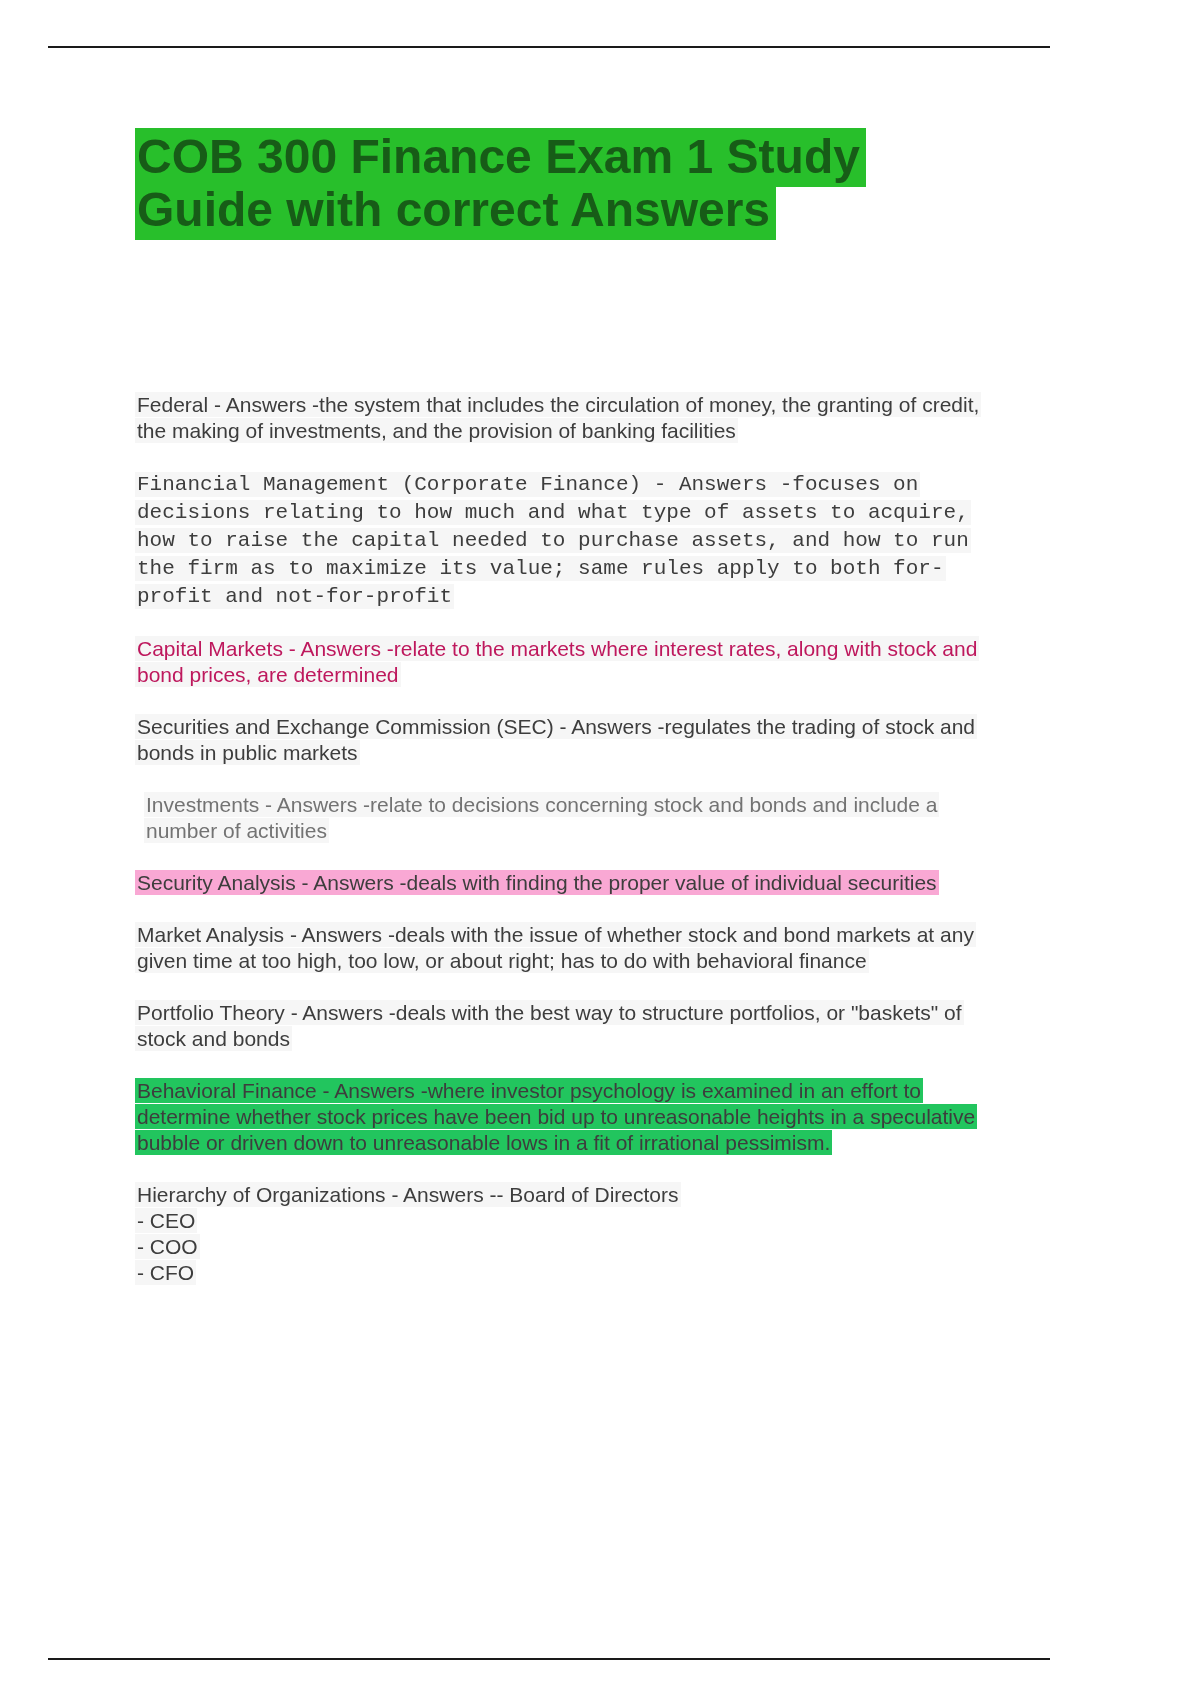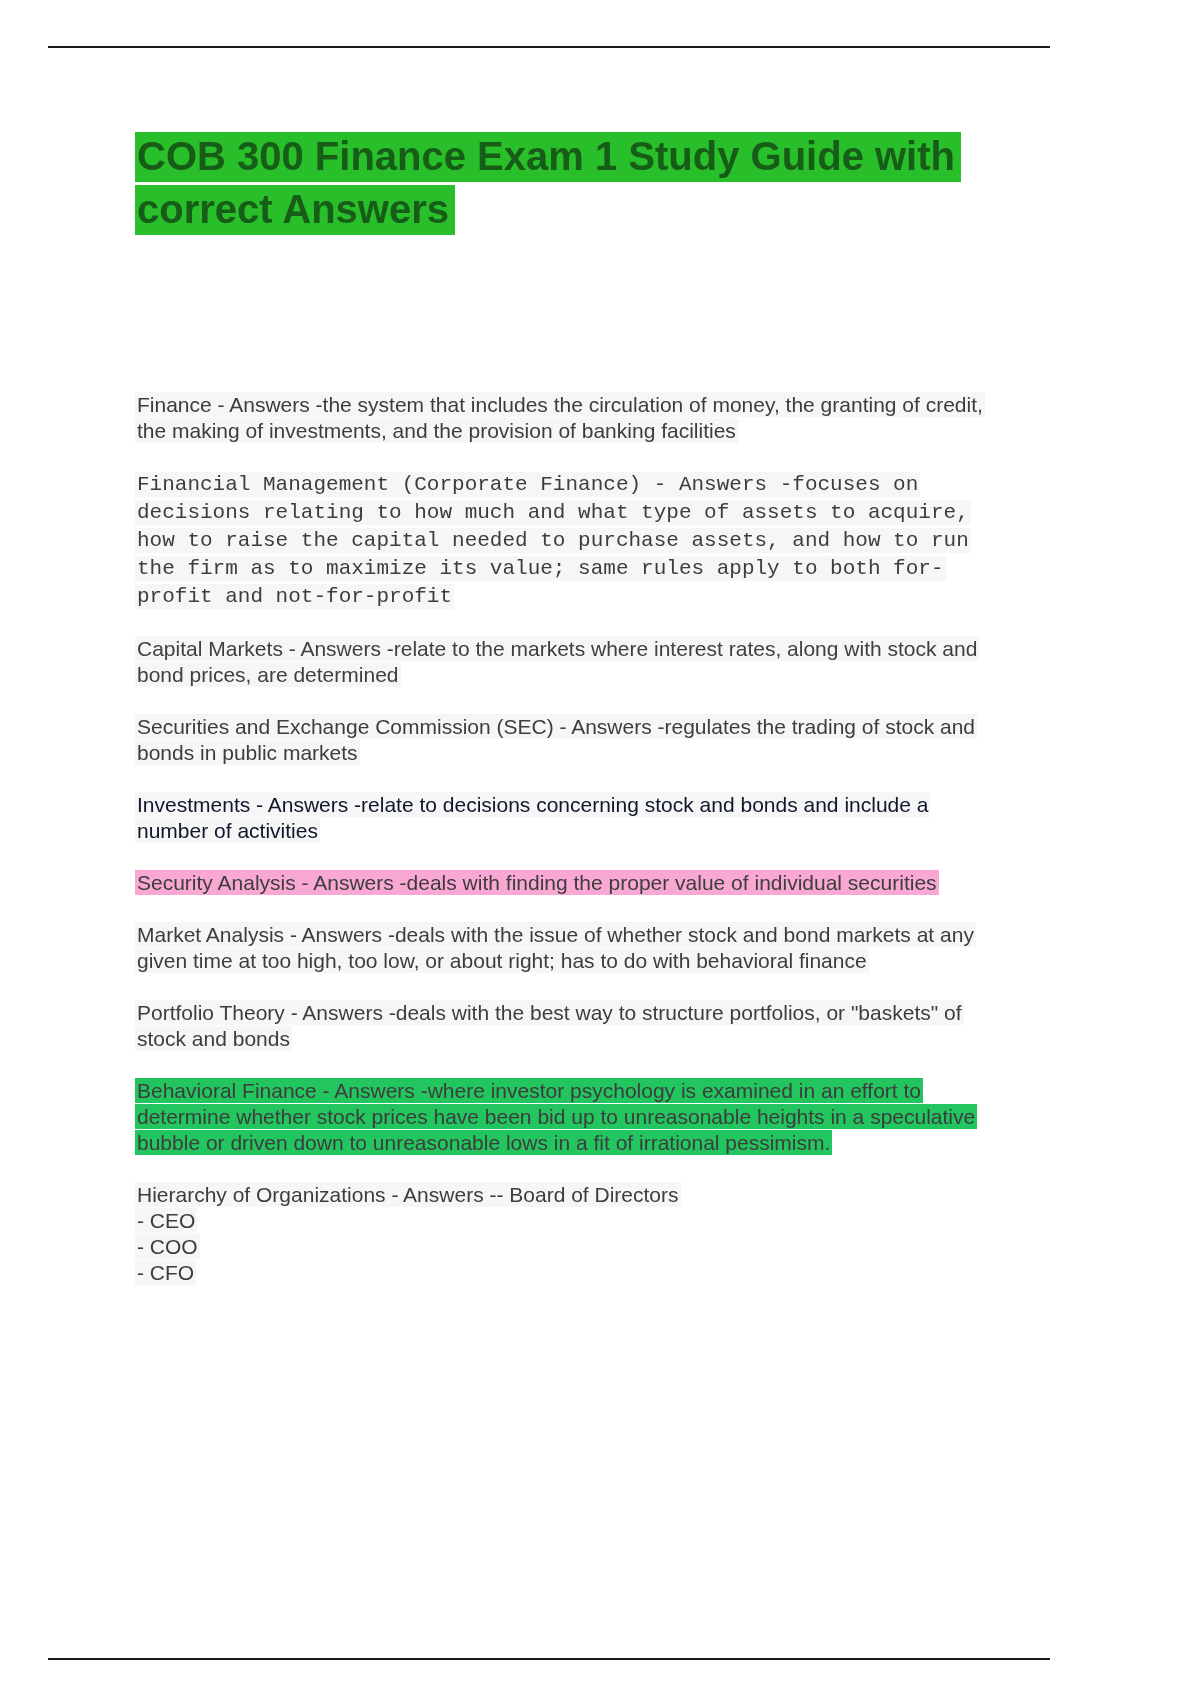--- a/index.html
+++ b/index.html
@@ -27,21 +27,21 @@
   .rule-bottom { top: 1658px; }
 
   .content {
     position: absolute;
     top: 0;
     left: 135px;
     width: 866px;
   }
   h1.doc-title {
     margin: 130px 0 0 0;
-    font-size: 40px;
+    font-size: 48px;
     line-height: 53px;
     font-weight: bold;
     letter-spacing: 0px;
   }
   .title-hl {
     padding: 2px 6px 4px 2px;
     -webkit-box-decoration-break: clone;
     box-decoration-break: clone;
   }
   .body-content {
@@ -64,25 +64,25 @@
 </head>
 <body>
 
 <div class="page">
   <hr class="rule rule-top">
 
   <div class="content">
     <h1 class="doc-title"><span class="title-hl" style="background-color: rgb(40, 191, 43); color: rgb(23, 92, 23);">COB 300 Finance Exam 1 Study Guide with correct Answers</span></h1>
 
     <div class="body-content">
-        <p><span class="hl" style="background-color: rgb(246, 246, 246); color: rgb(61, 61, 61);">Finance - Answers -the system that includes the circulation of money, the granting of credit, the making of investments, and the provision of banking facilities</span></p>
+        <p><span class="hl" style="background-color: rgb(246, 246, 246); color: rgb(61, 61, 61);">Federal - Answers -the system that includes the circulation of money, the granting of credit, the making of investments, and the provision of banking facilities</span></p>
         <p><span class="hl" style="background-color: rgb(246, 246, 246); color: rgb(61, 61, 61); font-family: Liberation Mono, monospace;">Financial Management (Corporate Finance) - Answers -focuses on decisions relating to how much and what type of assets to acquire, how to raise the capital needed to purchase assets, and how to run the firm as to maximize its value; same rules apply to both for-profit and not-for-profit</span></p>
-        <p><span class="hl" style="background-color: rgb(246, 246, 246); color: #404040;">Capital Markets - Answers -relate to the markets where interest rates, along with stock and bond prices, are determined</span></p>
+        <p><span class="hl" style="background-color: rgb(246, 246, 246); color: #be185d;">Capital Markets - Answers -relate to the markets where interest rates, along with stock and bond prices, are determined</span></p>
         <p><span class="hl" style="background-color: rgb(246, 246, 246); color: rgb(61, 61, 61); margin-top: 32px;">Securities and Exchange Commission (SEC) - Answers -regulates the trading of stock and bonds in public markets</span></p>
-        <p><span class="hl" style="background-color: rgb(246, 246, 246); color: #0f172a;">Investments - Answers -relate to decisions concerning stock and bonds and include a number of activities</span></p>
+        <p><span class="hl" style="background-color: rgb(246, 246, 246); color: #737373; margin-left: 9px;">Investments - Answers -relate to decisions concerning stock and bonds and include a number of activities</span></p>
         <p><span class="hl" style="background-color: #f9a8d4; color: rgb(61, 61, 61); text-align: center;">Security Analysis - Answers -deals with finding the proper value of individual securities</span></p>
         <p><span class="hl" style="background-color: rgb(246, 246, 246); color: rgb(61, 61, 61);">Market Analysis - Answers -deals with the issue of whether stock and bond markets at any given time at too high, too low, or about right; has to do with behavioral finance</span></p>
         <p><span class="hl" style="background-color: rgb(246, 246, 246); color: rgb(61, 61, 61);">Portfolio Theory - Answers -deals with the best way to structure portfolios, or "baskets" of stock and bonds</span></p>
         <p><span class="hl" style="background-color: #22c55e; color: rgb(61, 61, 61);">Behavioral Finance - Answers -where investor psychology is examined in an effort to determine whether stock prices have been bid up to unreasonable heights in a speculative bubble or driven down to unreasonable lows in a fit of irrational pessimism.</span></p>
         <p><span class="hl" style="background-color: rgb(246, 246, 246); color: rgb(61, 61, 61);">Hierarchy of Organizations - Answers -- Board of Directors
 - CEO
 - COO
 - CFO</span></p>
       </div>
   </div>

